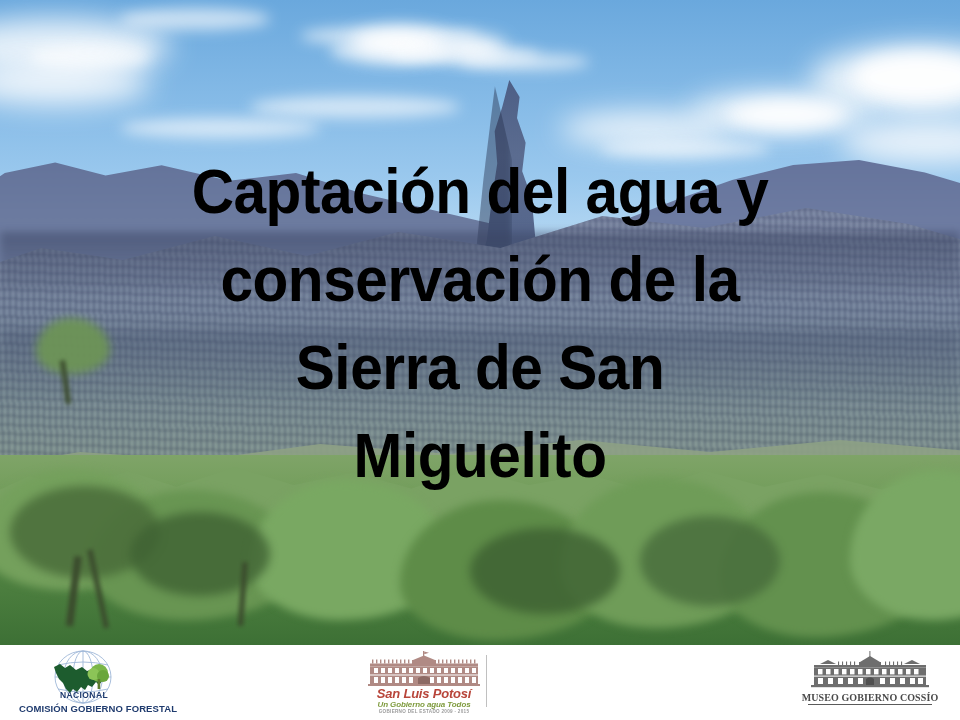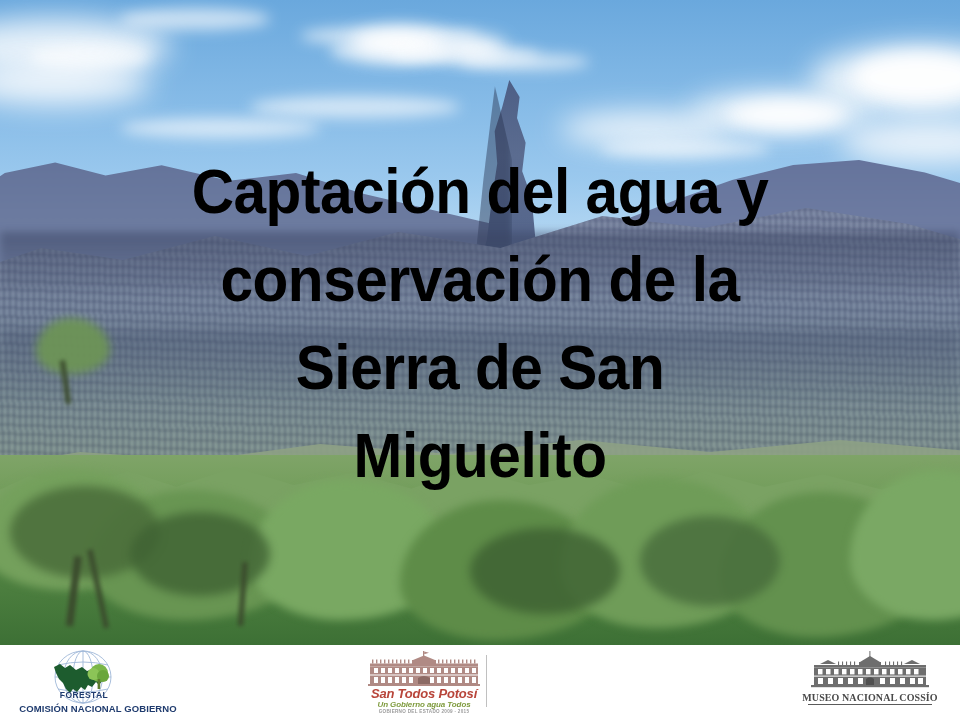--- a/index.html
+++ b/index.html
@@ -374,22 +374,22 @@
                  L57 31 L53 36 L50 33 L46 38 L42 36 L39 41 L35 38 L31 43
                  L27 40 L24 44 L20 40 L17 34 L13 30 L10 24 Z" fill="#1d5c2e"></path>
         <path d="M48 18 L56 18 L58 22 L56 26 L48 26 L46 22 Z" fill="#1d5c2e"></path>
         <g>
           <circle cx="53" cy="24" r="9" fill="#7ab648"></circle>
           <circle cx="47.5" cy="25" r="6" fill="#8cc457"></circle>
           <circle cx="57" cy="27" r="6" fill="#6aa63c"></circle>
           <rect x="51.6" y="30" width="2.6" height="10" fill="#5d7c2e"></rect>
         </g>
       </svg>
-      <div class="cname">FORESTAL</div>
-      <div class="ctag">COMISIÓN NACIONAL GOBIERNO</div>
+      <div class="cname">NACIONAL</div>
+      <div class="ctag">COMISIÓN GOBIERNO FORESTAL</div>
     </div>
 
     <div class="slp">
       <svg class="bldg" viewBox="0 0 112 36">
         <g fill="#b08a84">
 
           <rect x="55" y="0" width="1.2" height="5"></rect>
           <path d="M56.2 0.4 L61 1.8 L56.2 3.2 Z"></path>
 
           <path d="M45 9 L56 4.5 L67 9 Z"></path>
@@ -453,21 +453,21 @@
             <rect x="69" y="26" width="4" height="6"></rect>
           <rect x="76" y="26" width="4" height="6"></rect>
             <rect x="83" y="26" width="4" height="6"></rect>
           <rect x="90" y="26" width="4" height="6"></rect>
             <rect x="97" y="26" width="4" height="6"></rect>
           <rect x="104" y="26" width="4" height="6"></rect>
         </g>
 
         <path d="M50 33 L50 27 Q56 23 62 27 L62 33 Z" fill="#8c6a64"></path>
       </svg>
-      <div class="slp-name">San Todos Potosí</div>
+      <div class="slp-name">San Luis Potosí</div>
       <div class="slp-tag">Un Gobierno agua Todos</div>
       <div class="slp-sub">GOBIERNO DEL ESTADO 2009 - 2015</div>
       <div class="divider"></div>
     </div>
 
     <div class="museo">
       <svg class="bldg" viewBox="0 0 124 40">
         <g fill="#6e6e6e">
 
           <rect x="61.4" y="0" width="1" height="7"></rect>
@@ -519,17 +519,17 @@
           <rect x="50" y="27" width="5" height="6"></rect>
           <rect x="72" y="27" width="5" height="6"></rect>
             <rect x="82" y="27" width="5" height="6"></rect>
           <rect x="92" y="27" width="5" height="6"></rect>
             <rect x="102" y="27" width="5" height="6"></rect>
           <rect x="110" y="27" width="5" height="6"></rect>
         </g>
         <path d="M58 34 L58 28 Q62 24.5 66 28 L66 34 Z" fill="#4f4f4f"></path>
       </svg>
       <div class="mrule"></div>
-      <div class="mname">MUSEO NACIONAL COSSÍO</div>
+      <div class="mname">MUSEO GOBIERNO COSSÍO</div>
     </div>
 
   </div>
 </div>
 
 </body></html>

